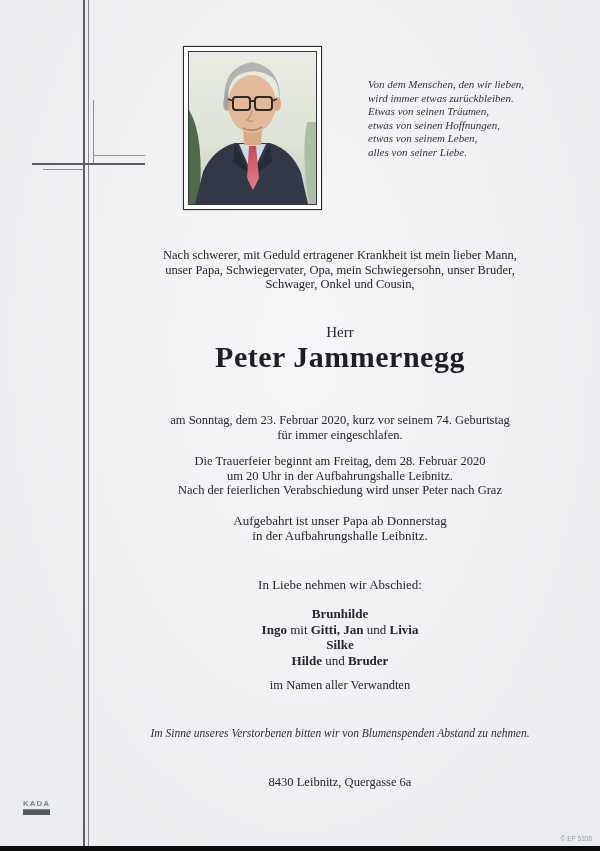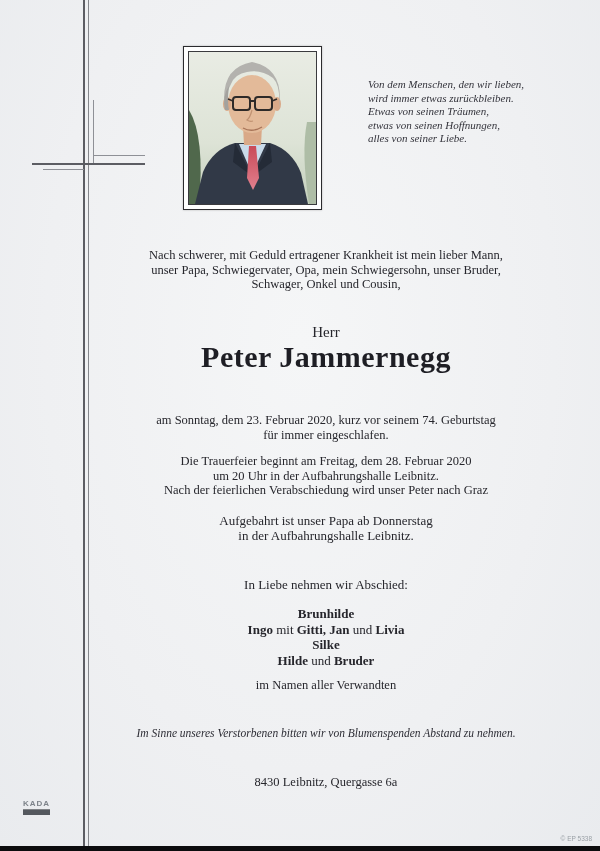--- a/index.html
+++ b/index.html
@@ -20,21 +20,21 @@
   .hl-right { left:93px; top:155px; width:52px; height:1px; background:#8e9096; }
   .hl-sub { left:43px; top:169px; width:41px; height:1px; background:#8e9096; }
   
   .photo-frame {
     position:absolute; left:183px; top:46px;
     border:1.5px solid #2b2b2e; background:#fff; padding:4px;
     box-shadow:0 0 2px rgba(0,0,0,.25);
   }
   .photo-inner { border:1px solid #3a3a3e; line-height:0; }
   
-  .centered { position:absolute; left:66px; width:520px; text-align:center; }
+  .centered { position:absolute; left:80px; width:520px; text-align:center; }
   .quote {
     position:absolute; left:368px; top:78px; width:215px;
     font-style:italic; font-size:11px; line-height:13.5px; color:#33333b;
     text-align:left;
   }
   .intro { top:248px; font-size:12.5px; line-height:14.5px; }
   .salutation { top:324px; font-size:15px; }
   .name { top:340px; font-size:30px; font-weight:bold; letter-spacing:.5px; color:#1e1e24; }
   .passing { top:413px; font-size:12.5px; line-height:14.5px; }
   .ceremony { top:454px; font-size:12.5px; line-height:14.5px; }
@@ -118,20 +118,21 @@
         <path d="M54,76 Q63,81 73,75" fill="none" stroke="#a87458" stroke-width="1.4"></path>
       </svg>
     </div>
   </div>
 
   <div class="quote">
     <div>Von dem Menschen, den wir lieben,</div>
     <div>wird immer etwas zurückbleiben.</div>
     <div>Etwas von seinen Träumen,</div>
     <div>etwas von seinen Hoffnungen,</div>
+    <div>etwas von seinem Leben,</div>
     <div>alles von seiner Liebe.</div>
   </div>
 
   <div class="centered intro">
     <div>Nach schwerer, mit Geduld ertragener Krankheit ist mein lieber Mann,</div>
     <div>unser Papa, Schwiegervater, Opa, mein Schwiegersohn, unser Bruder,</div>
     <div>Schwager, Onkel und Cousin,</div>
   </div>
 
   <div class="centered salutation">Herr</div>

